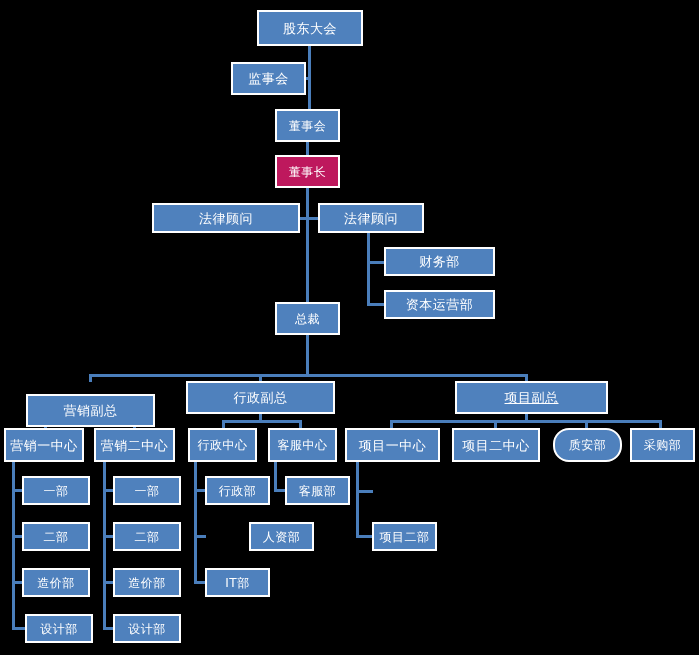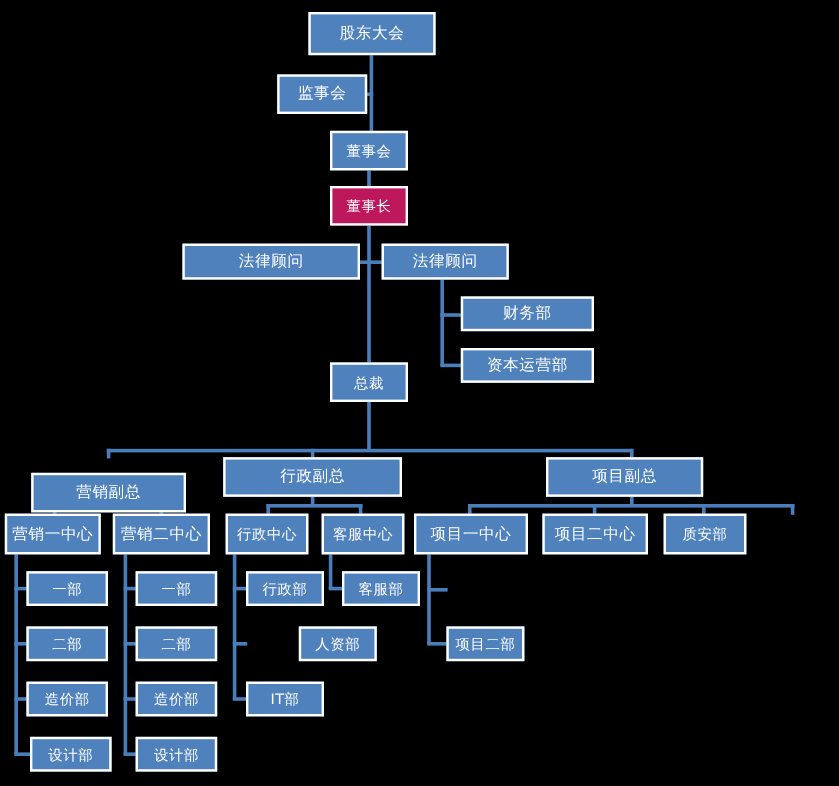--- a/index.html
+++ b/index.html
@@ -86,28 +86,29 @@
     <div class="node" style="left: 231px; top: 62px; width: 75px; height: 33px; background: rgb(79, 129, 189); border-color: rgb(255, 255, 255); color: rgb(255, 255, 255);">监事会</div>
     <div class="node small" style="left: 275px; top: 109px; width: 65px; height: 33px; background: rgb(79, 129, 189); border-color: rgb(255, 255, 255); color: rgb(255, 255, 255);">董事会</div>
     <div class="node small" style="left: 275px; top: 155px; width: 65px; height: 33px; background: #be185d; border-color: rgb(255, 255, 255); color: rgb(255, 255, 255);">董事长</div>
     <div class="node" style="left: 152px; top: 203px; width: 148px; height: 30px; background: rgb(79, 129, 189); border-color: rgb(255, 255, 255); color: rgb(255, 255, 255);">法律顾问</div>
     <div class="node" style="left: 318px; top: 203px; width: 106px; height: 30px; background: rgb(79, 129, 189); border-color: rgb(255, 255, 255); color: rgb(255, 255, 255);">法律顾问</div>
     <div class="node" style="left: 384px; top: 247px; width: 111px; height: 29px; background: rgb(79, 129, 189); border-color: rgb(255, 255, 255); color: rgb(255, 255, 255);">财务部</div>
     <div class="node" style="left: 384px; top: 290px; width: 111px; height: 29px; background: rgb(79, 129, 189); border-color: rgb(255, 255, 255); color: rgb(255, 255, 255);">资本运营部</div>
     <div class="node small" style="left: 275px; top: 302px; width: 65px; height: 33px; background: rgb(79, 129, 189); border-color: rgb(255, 255, 255); color: rgb(255, 255, 255);">总裁</div>
     <div class="node" style="left: 26px; top: 394px; width: 129px; height: 33px; background: rgb(79, 129, 189); border-color: rgb(255, 255, 255); color: rgb(255, 255, 255);">营销副总</div>
     <div class="node" style="left: 186px; top: 381px; width: 149px; height: 33px; background: rgb(79, 129, 189); border-color: rgb(255, 255, 255); color: rgb(255, 255, 255);">行政副总</div>
-    <div class="node" style="left: 455px; top: 381px; width: 131px; height: 33px; background: rgb(79, 129, 189); border-color: rgb(255, 255, 255); color: rgb(255, 255, 255);">项目副总</div>
+    <div class="node" style="left: 455px; top: 381px; width: 153px; height: 33px; background: rgb(79, 129, 189); border-color: rgb(255, 255, 255); color: rgb(255, 255, 255); text-decoration: underline;">项目副总</div>
     <div class="node" style="left: 4px; top: 428px; width: 80px; height: 34px; background: rgb(79, 129, 189); border-color: rgb(255, 255, 255); color: rgb(255, 255, 255);">营销一中心</div>
     <div class="node" style="left: 94px; top: 428px; width: 81px; height: 34px; background: rgb(79, 129, 189); border-color: rgb(255, 255, 255); color: rgb(255, 255, 255);">营销二中心</div>
     <div class="node small" style="left: 188px; top: 428px; width: 69px; height: 34px; background: rgb(79, 129, 189); border-color: rgb(255, 255, 255); color: rgb(255, 255, 255);">行政中心</div>
     <div class="node small" style="left: 268px; top: 428px; width: 69px; height: 34px; background: rgb(79, 129, 189); border-color: rgb(255, 255, 255); color: rgb(255, 255, 255);">客服中心</div>
     <div class="node" style="left: 345px; top: 428px; width: 95px; height: 34px; background: rgb(79, 129, 189); border-color: rgb(255, 255, 255); color: rgb(255, 255, 255);">项目一中心</div>
     <div class="node" style="left: 452px; top: 428px; width: 88px; height: 34px; background: rgb(79, 129, 189); border-color: rgb(255, 255, 255); color: rgb(255, 255, 255);">项目二中心</div>
-    <div class="node small" style="left: 553px; top: 428px; width: 69px; height: 34px; background: rgb(79, 129, 189); border-color: rgb(255, 255, 255); color: rgb(255, 255, 255);">质安部</div>
+    <div class="node small" style="left: 553px; top: 428px; width: 69px; height: 34px; background: rgb(79, 129, 189); border-color: rgb(255, 255, 255); color: rgb(255, 255, 255); border-radius: 16px;">质安部</div>
+    <div class="node small" style="left: 630px; top: 428px; width: 65px; height: 34px; background: rgb(79, 129, 189); border-color: rgb(255, 255, 255); color: rgb(255, 255, 255);">采购部</div>
     <div class="node small" style="left: 22px; top: 476px; width: 68px; height: 29px; background: rgb(79, 129, 189); border-color: rgb(255, 255, 255); color: rgb(255, 255, 255);">一部</div>
     <div class="node small" style="left: 22px; top: 522px; width: 68px; height: 29px; background: rgb(79, 129, 189); border-color: rgb(255, 255, 255); color: rgb(255, 255, 255);">二部</div>
     <div class="node small" style="left: 22px; top: 568px; width: 68px; height: 29px; background: rgb(79, 129, 189); border-color: rgb(255, 255, 255); color: rgb(255, 255, 255);">造价部</div>
     <div class="node small" style="left: 25px; top: 614px; width: 68px; height: 29px; background: rgb(79, 129, 189); border-color: rgb(255, 255, 255); color: rgb(255, 255, 255);">设计部</div>
     <div class="node small" style="left: 113px; top: 476px; width: 68px; height: 29px; background: rgb(79, 129, 189); border-color: rgb(255, 255, 255); color: rgb(255, 255, 255);">一部</div>
     <div class="node small" style="left: 113px; top: 522px; width: 68px; height: 29px; background: rgb(79, 129, 189); border-color: rgb(255, 255, 255); color: rgb(255, 255, 255);">二部</div>
     <div class="node small" style="left: 113px; top: 568px; width: 68px; height: 29px; background: rgb(79, 129, 189); border-color: rgb(255, 255, 255); color: rgb(255, 255, 255);">造价部</div>
     <div class="node small" style="left: 113px; top: 614px; width: 68px; height: 29px; background: rgb(79, 129, 189); border-color: rgb(255, 255, 255); color: rgb(255, 255, 255);">设计部</div>
     <div class="node small" style="left: 205px; top: 476px; width: 65px; height: 29px; background: rgb(79, 129, 189); border-color: rgb(255, 255, 255); color: rgb(255, 255, 255);">行政部</div>
     <div class="node small" style="left: 205px; top: 522px; width: 65px; height: 29px; background: rgb(79, 129, 189); border-color: rgb(255, 255, 255); color: rgb(255, 255, 255); margin-left: 44px;">人资部</div>

